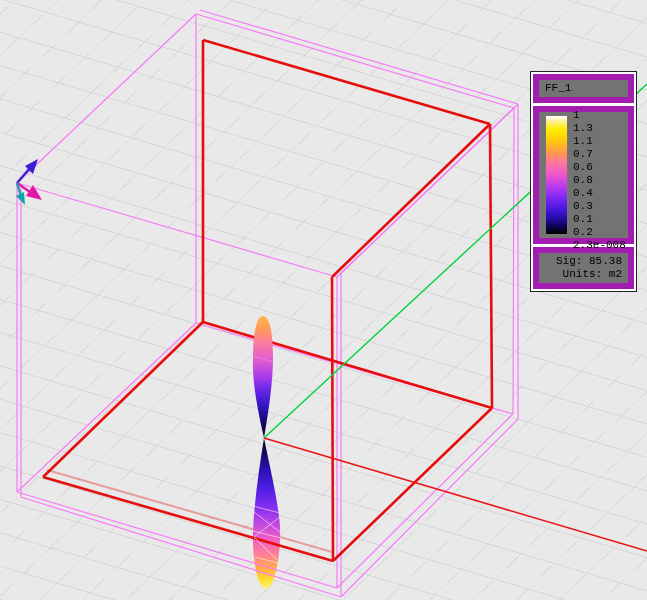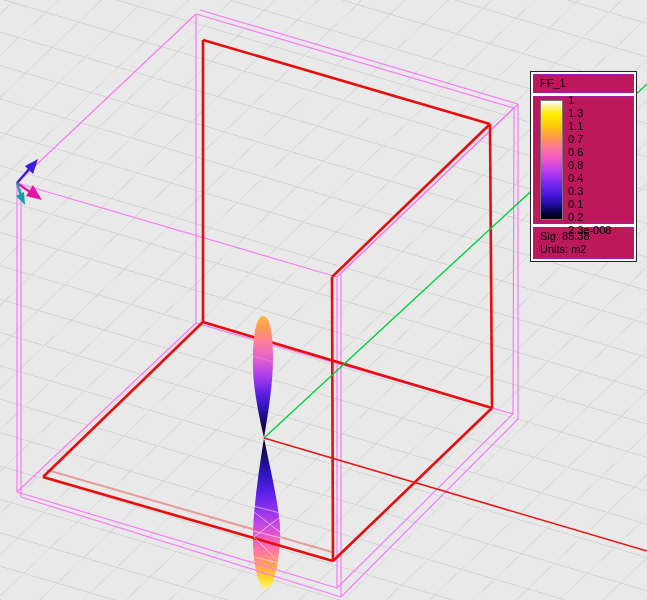--- a/index.html
+++ b/index.html
@@ -11,30 +11,30 @@
       repeating-linear-gradient(-43.8deg,#dcdcdc 0,#dcdcdc 1px,transparent 1px,transparent 30px);
     font-family:"Liberation Sans",sans-serif;
   }
   #scene{position:absolute;left:0;top:0;width:647px;height:600px;z-index:1;}
   #scene svg{display:block;}
   #legend{
     position:absolute;left:530px;top:71px;width:107px;z-index:2;
     background:#fff;border:1px solid #222;padding:2px;box-sizing:border-box;
     font-size:11px;line-height:13px;color:#000;
   }
-  .legend-cell{border:1px solid #a21caf;padding:2px 6px;margin-bottom:3px;background:#be185d;}
+  .legend-cell{border:6px solid #a21caf;padding:2px 6px;margin-bottom:3px;background:#737373;font-family:Liberation Mono, monospace;}
   .legend-cell:last-child{margin-bottom:0;}
   #legend-colorbar-cell{position:relative;height:126px;padding:0;}
   #legend-colorbar{position:absolute;left:6px;top:3px;width:21px;height:118px;border:1px solid #777;}
   #legend-ticks{
     position:absolute;left:34px;top:-3px;height:131px;
     display:flex;flex-direction:column;justify-content:space-between;
   }
   .legend-tick{white-space:nowrap;}
-  #legend-sig-cell div{white-space:nowrap;}
+  #legend-sig-cell div{white-space:nowrap;text-align:right;}
 </style>
 </head>
 <body>
 
 <div id="viewport">
   <div id="scene">
       <svg width="647" height="600" viewBox="0 0 647 600">
         <defs>
           <linearGradient id="grad-lobe-top" x1="0" y1="0" x2="0" y2="1">
             <stop offset="0%" stop-color="#ffb845"></stop>

